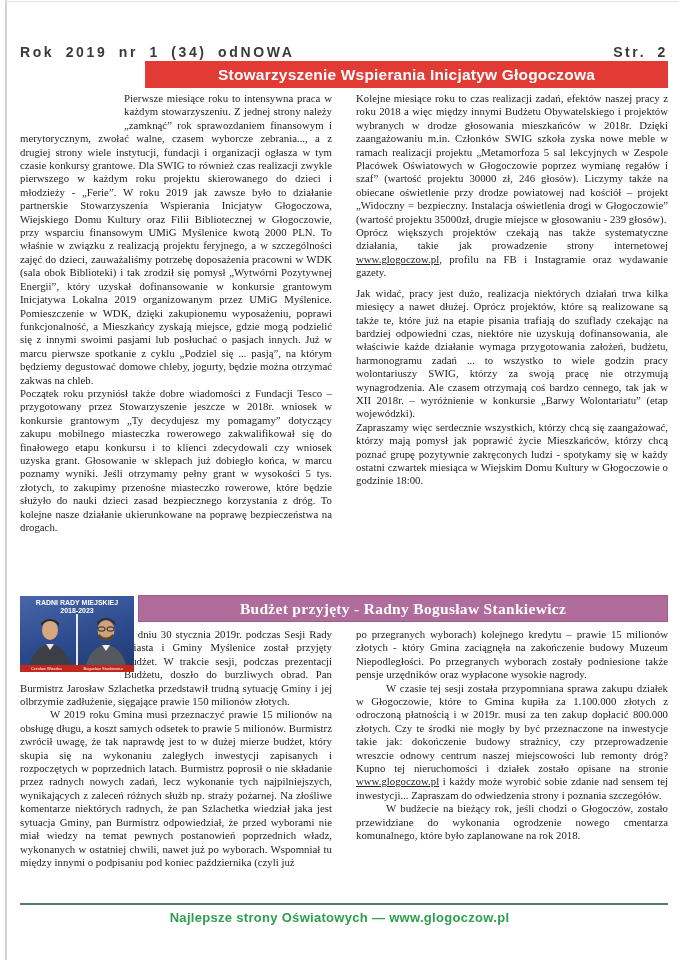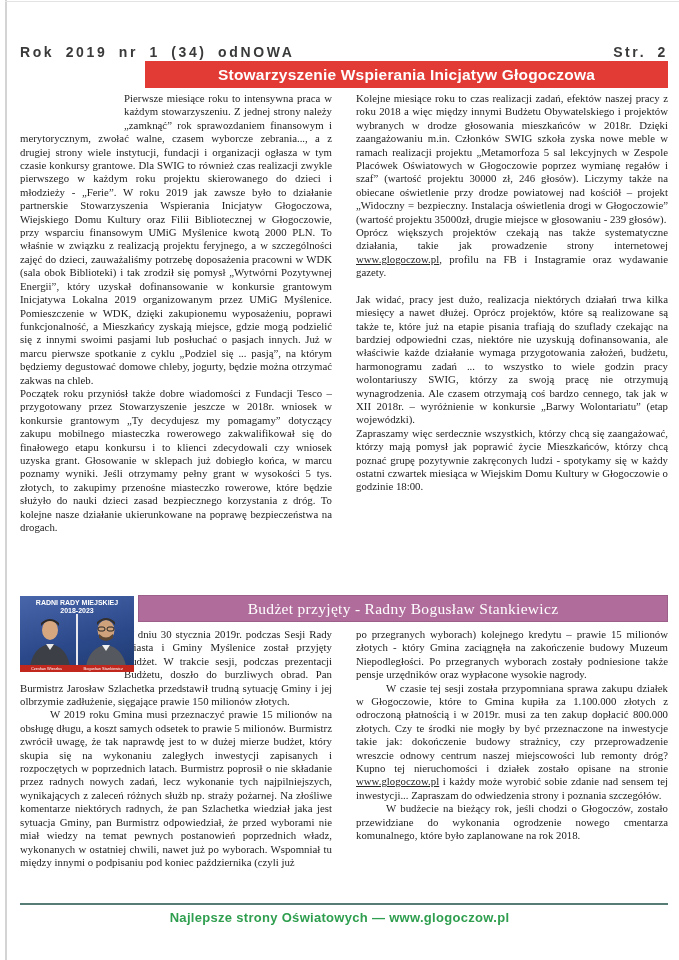--- a/index.html
+++ b/index.html
@@ -17,32 +17,32 @@
   
   .banner1{position:absolute;left:145px;top:61px;width:523px;height:27px;background:#e23a34;
            display:flex;align-items:center;justify-content:center;color:#fff;
            font-family:"Liberation Sans",sans-serif;font-size:15.5px;font-weight:bold;letter-spacing:.2px}
   .logo{position:absolute;left:15px;top:56px;width:127px;text-align:center}
   .logo-sub{font-size:4px;line-height:5px;color:#44934a;letter-spacing:.4px;white-space:nowrap;overflow:hidden}
   .cols{display:flex;gap:24px}
   .a1cols{position:absolute;left:20px;top:92px;width:648px}
   .col{width:320px;text-align:justify;font-size:10.8px;line-height:13.4px}
   .para{margin:0}
-  .para.sp{margin-top:13px}
+  .para.sp{margin-top:7px}
   .para.ind{text-indent:30px}
   .para.al-right{text-align:right}
   .col u{text-decoration:underline}
   .spacer1{float:left;width:104px;height:40px}
   .spacer2{float:left;width:104px;height:44px}
 
   
   .a2{position:absolute;left:20px;top:595px;width:648px}
   .banner2{margin-left:118px;height:27px;background:#b06d9c;border:1px solid #9c5f8a;
            display:flex;align-items:center;justify-content:center;color:#fff;
-           font-family:"Liberation Serif",serif;font-size:15.5px;font-weight:normal;letter-spacing:.3px}
+           font-family:"Liberation Serif",serif;font-size:15.5px;font-weight:bold;letter-spacing:.3px}
   .photo{position:absolute;left:0;top:1px;width:114px;height:76px;
          background:linear-gradient(165deg,#4a66ab 0%,#2c4a8c 55%,#1f3a70 100%);overflow:hidden}
   .photo-cap{color:#fff;font-family:"Liberation Sans",sans-serif;font-weight:bold;text-align:center;
              font-size:7px;line-height:8px;padding-top:3px}
   .photo-people{position:absolute;left:0;top:20px}
   .photo-divider{position:absolute;left:56px;top:18px;width:2px;height:58px;background:#e8e8ee}
   .photo-names{position:absolute;bottom:0;left:0;width:114px;height:7px;background:#c2271d;
                display:flex;justify-content:space-around;align-items:center;color:#fff;
                font-family:"Liberation Sans",sans-serif;font-size:4px;line-height:4px;white-space:nowrap;overflow:hidden}
   .a2cols{margin-top:6px}

